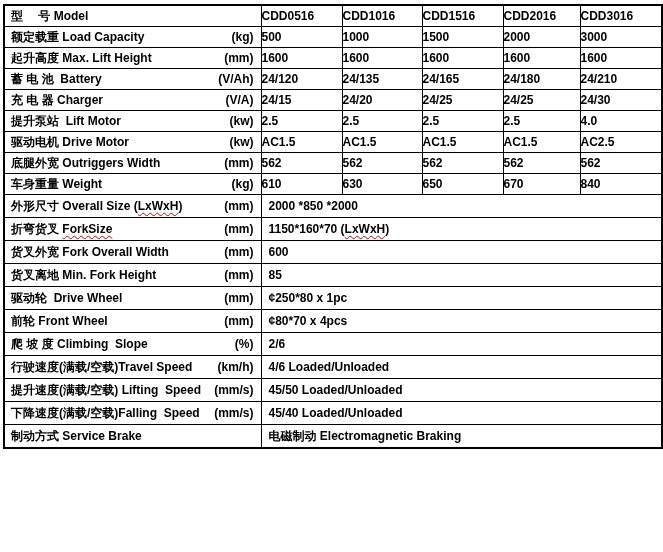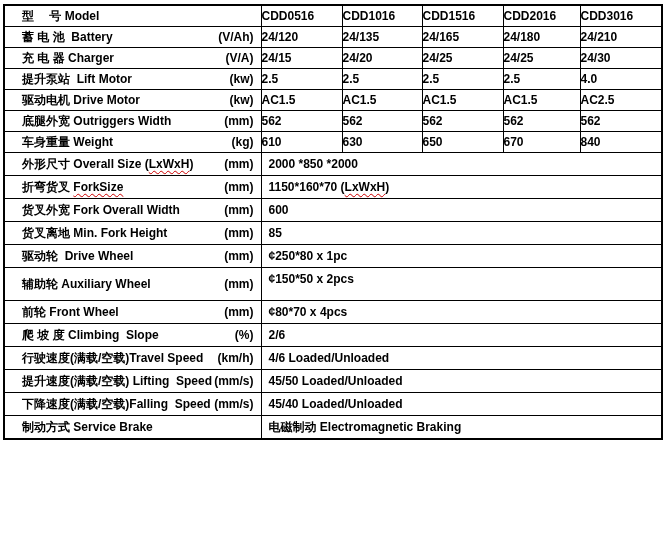--- a/index.html
+++ b/index.html
@@ -25,21 +25,21 @@
     border: 1px solid #000000;
     height: 20px;
     padding: 0;
     vertical-align: middle;
     overflow: hidden;
   }
   .label-wrap {
     display: flex;
     justify-content: space-between;
     align-items: center;
-    padding: 0 7px 0 17px;
+    padding: 0 7px 0 6px;
     white-space: pre;
   }
   .lbl { white-space: pre; }
   .unit { white-space: pre; text-align: right; }
   td.val { padding-left: 7px; white-space: pre; }
   td.merged { padding-left: 0; }
   td.merged .line {
     height: 22px;
     line-height: 22px;
     padding-left: 7px;
@@ -74,20 +74,40 @@
             <div class="label-wrap"><span class="lbl"><span>型　 号 Model</span></span><span class="unit"></span></div>
           </td>
           <td class="val">CDD0516</td>
           <td class="val">CDD1016</td>
           <td class="val">CDD1516</td>
           <td class="val">CDD2016</td>
           <td class="val">CDD3016</td>
         </tr>
         <tr>
           <td>
+            <div class="label-wrap"><span class="lbl"><span>额定载重 Load Capacity</span></span><span class="unit">(kg)</span></div>
+          </td>
+          <td class="val">500</td>
+          <td class="val">1000</td>
+          <td class="val">1500</td>
+          <td class="val">2000</td>
+          <td class="val">3000</td>
+        </tr>
+        <tr>
+          <td>
+            <div class="label-wrap"><span class="lbl"><span>起升高度 Max. Lift Height</span></span><span class="unit">(mm)</span></div>
+          </td>
+          <td class="val">1600</td>
+          <td class="val">1600</td>
+          <td class="val">1600</td>
+          <td class="val">1600</td>
+          <td class="val">1600</td>
+        </tr>
+        <tr>
+          <td>
             <div class="label-wrap"><span class="lbl"><span>蓄 电 池  Battery</span></span><span class="unit">(V/Ah)</span></div>
           </td>
           <td class="val">24/120</td>
           <td class="val">24/135</td>
           <td class="val">24/165</td>
           <td class="val">24/180</td>
           <td class="val">24/210</td>
         </tr>
         <tr>
           <td>
@@ -164,26 +184,20 @@
           <td colspan="5" class="val merged"><div class="line"><span>85</span></div></td>
         </tr>
         <tr>
           <td>
             <div class="label-wrap"><span class="lbl"><span>驱动轮  Drive Wheel</span></span><span class="unit">(mm)</span></div>
           </td>
           <td colspan="5" class="val merged"><div class="line"><span>¢250*80 x 1pc</span></div></td>
         </tr>
         <tr>
           <td>
-            <div class="label-wrap"><span class="lbl"><span>辅助轮 Auxiliary Wheel</span></span><span class="unit">(mm)</span></div>
-          </td>
-          <td colspan="5" class="val merged"><div class="line"><span>¢150*50 x 2pcs</span></div><div class="line empty-line"><span></span></div></td>
-        </tr>
-        <tr>
-          <td>
             <div class="label-wrap"><span class="lbl"><span>前轮 Front Wheel</span></span><span class="unit">(mm)</span></div>
           </td>
           <td colspan="5" class="val merged"><div class="line"><span>¢80*70 x 4pcs</span></div></td>
         </tr>
         <tr>
           <td>
             <div class="label-wrap"><span class="lbl"><span>爬 坡 度 Climbing  Slope</span></span><span class="unit">(%)</span></div>
           </td>
           <td colspan="5" class="val merged"><div class="line"><span>2/6</span></div></td>
         </tr>

